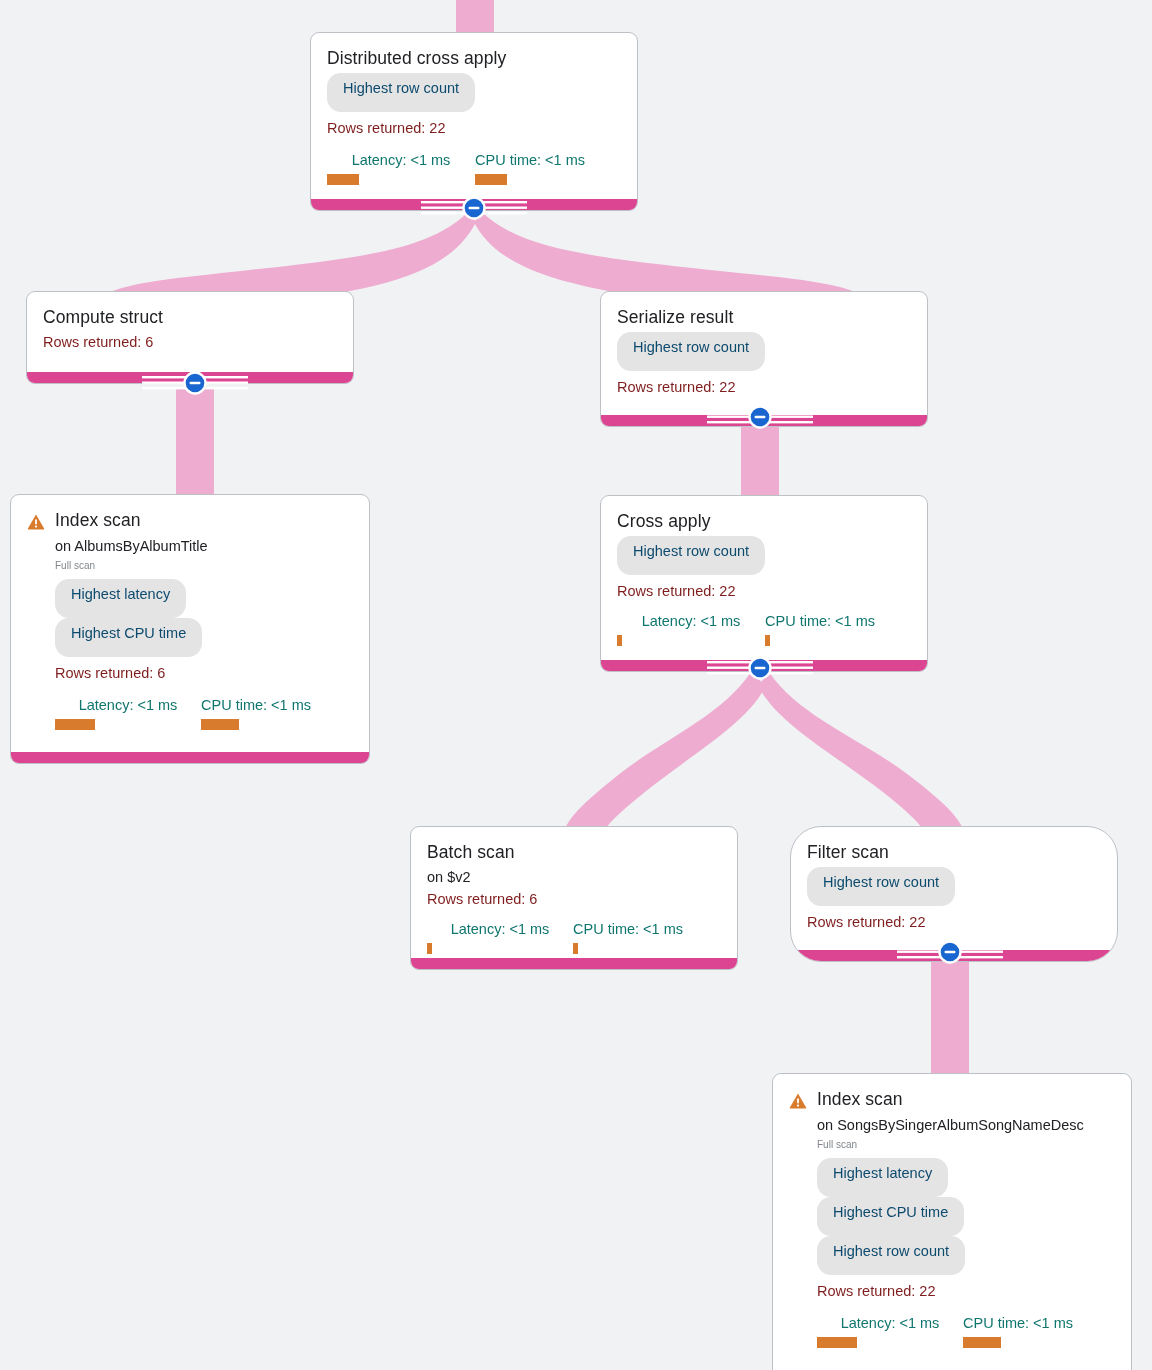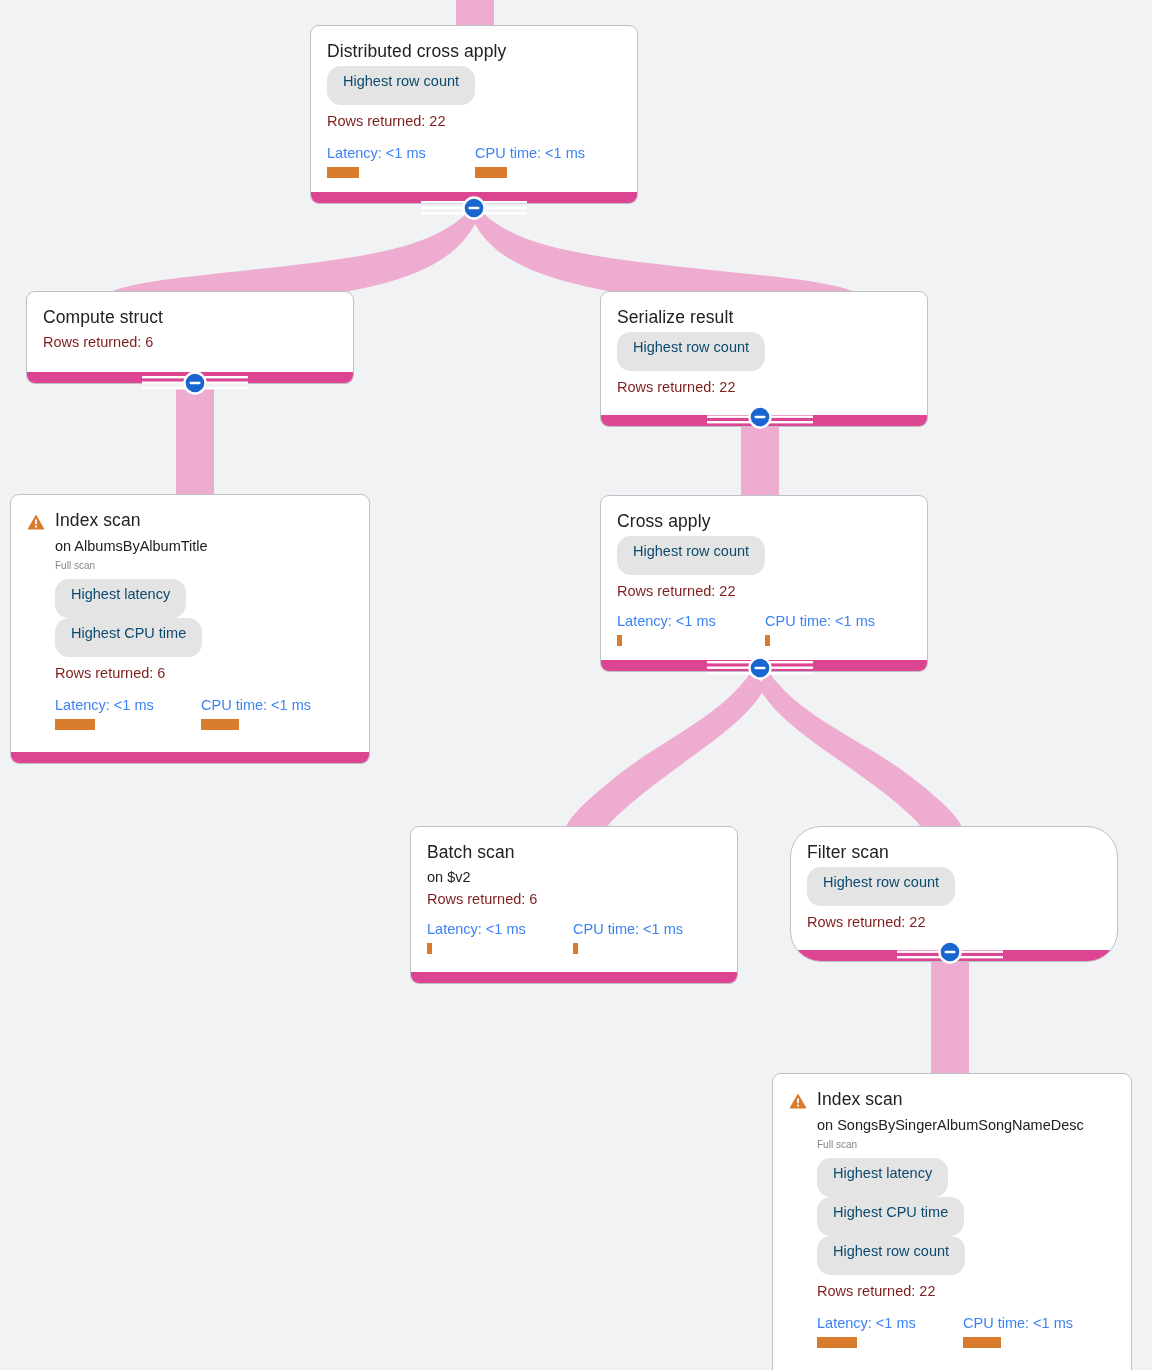--- a/index.html
+++ b/index.html
@@ -82,23 +82,24 @@
     line-height: 19px;
     margin-top: 7px;
   }
   .metrics {
     display: flex;
     margin-top: 13px;
   }
   .metric { }
   .metric-label {
     font-size: 14.5px;
-    color: #3b82f6;
+    color: #0f766e;
     line-height: 18px;
     white-space: nowrap;
+    text-align: center;
   }
   .metric-bar {
     height: 11px;
     background: #d97b2c;
     margin-top: 5px;
   }
   .node-footer {
     height: 11px;
     background: #dc4592;
     width: 100%;
@@ -132,21 +133,21 @@
 
     <path d="M 751 672 C 720 718 660 740 612 780 C 570 814 562 826 562 846
              L 600 846 C 600 832 606 824 640 796 C 694 752 745 726 766 686 Z" fill="#eeacd0"></path>
 
     <path d="M 769 672 C 800 718 865 740 915 780 C 958 814 966 826 966 846
              L 928 846 C 928 832 922 824 888 796 C 832 752 780 726 758 686 Z" fill="#eeacd0"></path>
 
     <rect x="931" y="958" width="38" height="118" fill="#eeacd0"></rect>
   </svg>
 
-  <div class="node" style="left:310px; top:25px; width:328px;">
+  <div class="node" style="left:310px; top:32px; width:328px;">
     <div class="node-body">
       <div class="node-head">
         <div class="node-title">Distributed cross apply</div>
       </div>
       <div class="chips indent">
         <span class="chip">Highest row count</span>
       </div>
       <div class="rows-line indent">Rows returned: 22</div>
       <div class="metrics indent">
         <div class="metric" style="width:148px;">
@@ -275,21 +276,21 @@
     <svg viewBox="0 0 106 26" width="106" height="26" xmlns="http://www.w3.org/2000/svg">
       <rect x="0" y="5" width="106" height="2.4" fill="#ffffff"></rect>
       <rect x="0" y="10.5" width="106" height="2.4" fill="#ffffff"></rect>
       <rect x="0" y="16" width="106" height="2.4" fill="#ffffff"></rect>
       <circle cx="53" cy="12" r="10.5" fill="#1a66d0" stroke="#ffffff" stroke-width="2.4"></circle>
       <rect x="47.5" y="10.8" width="11" height="2.4" rx="1.2" fill="#ffffff"></rect>
     </svg>
   </div>
 
   <div class="node" style="left:410px; top:826px; width:328px;">
-    <div class="node-body" style="padding-bottom:18px;">
+    <div class="node-body" style="padding-bottom:4px;">
       <div class="node-head">
         <div class="node-title">Batch scan</div>
       </div>
       <div class="subtitle indent" style="margin-top:5px;">on $v2</div>
       <div class="rows-line indent" style="margin-top:3px;">Rows returned: 6</div>
       <div class="metrics indent" style="margin-top:11px;">
         <div class="metric" style="width:146px;">
           <div class="metric-label">Latency: &lt;1 ms</div>
           <div class="metric-bar" style="width:5px;"></div>
         </div>

